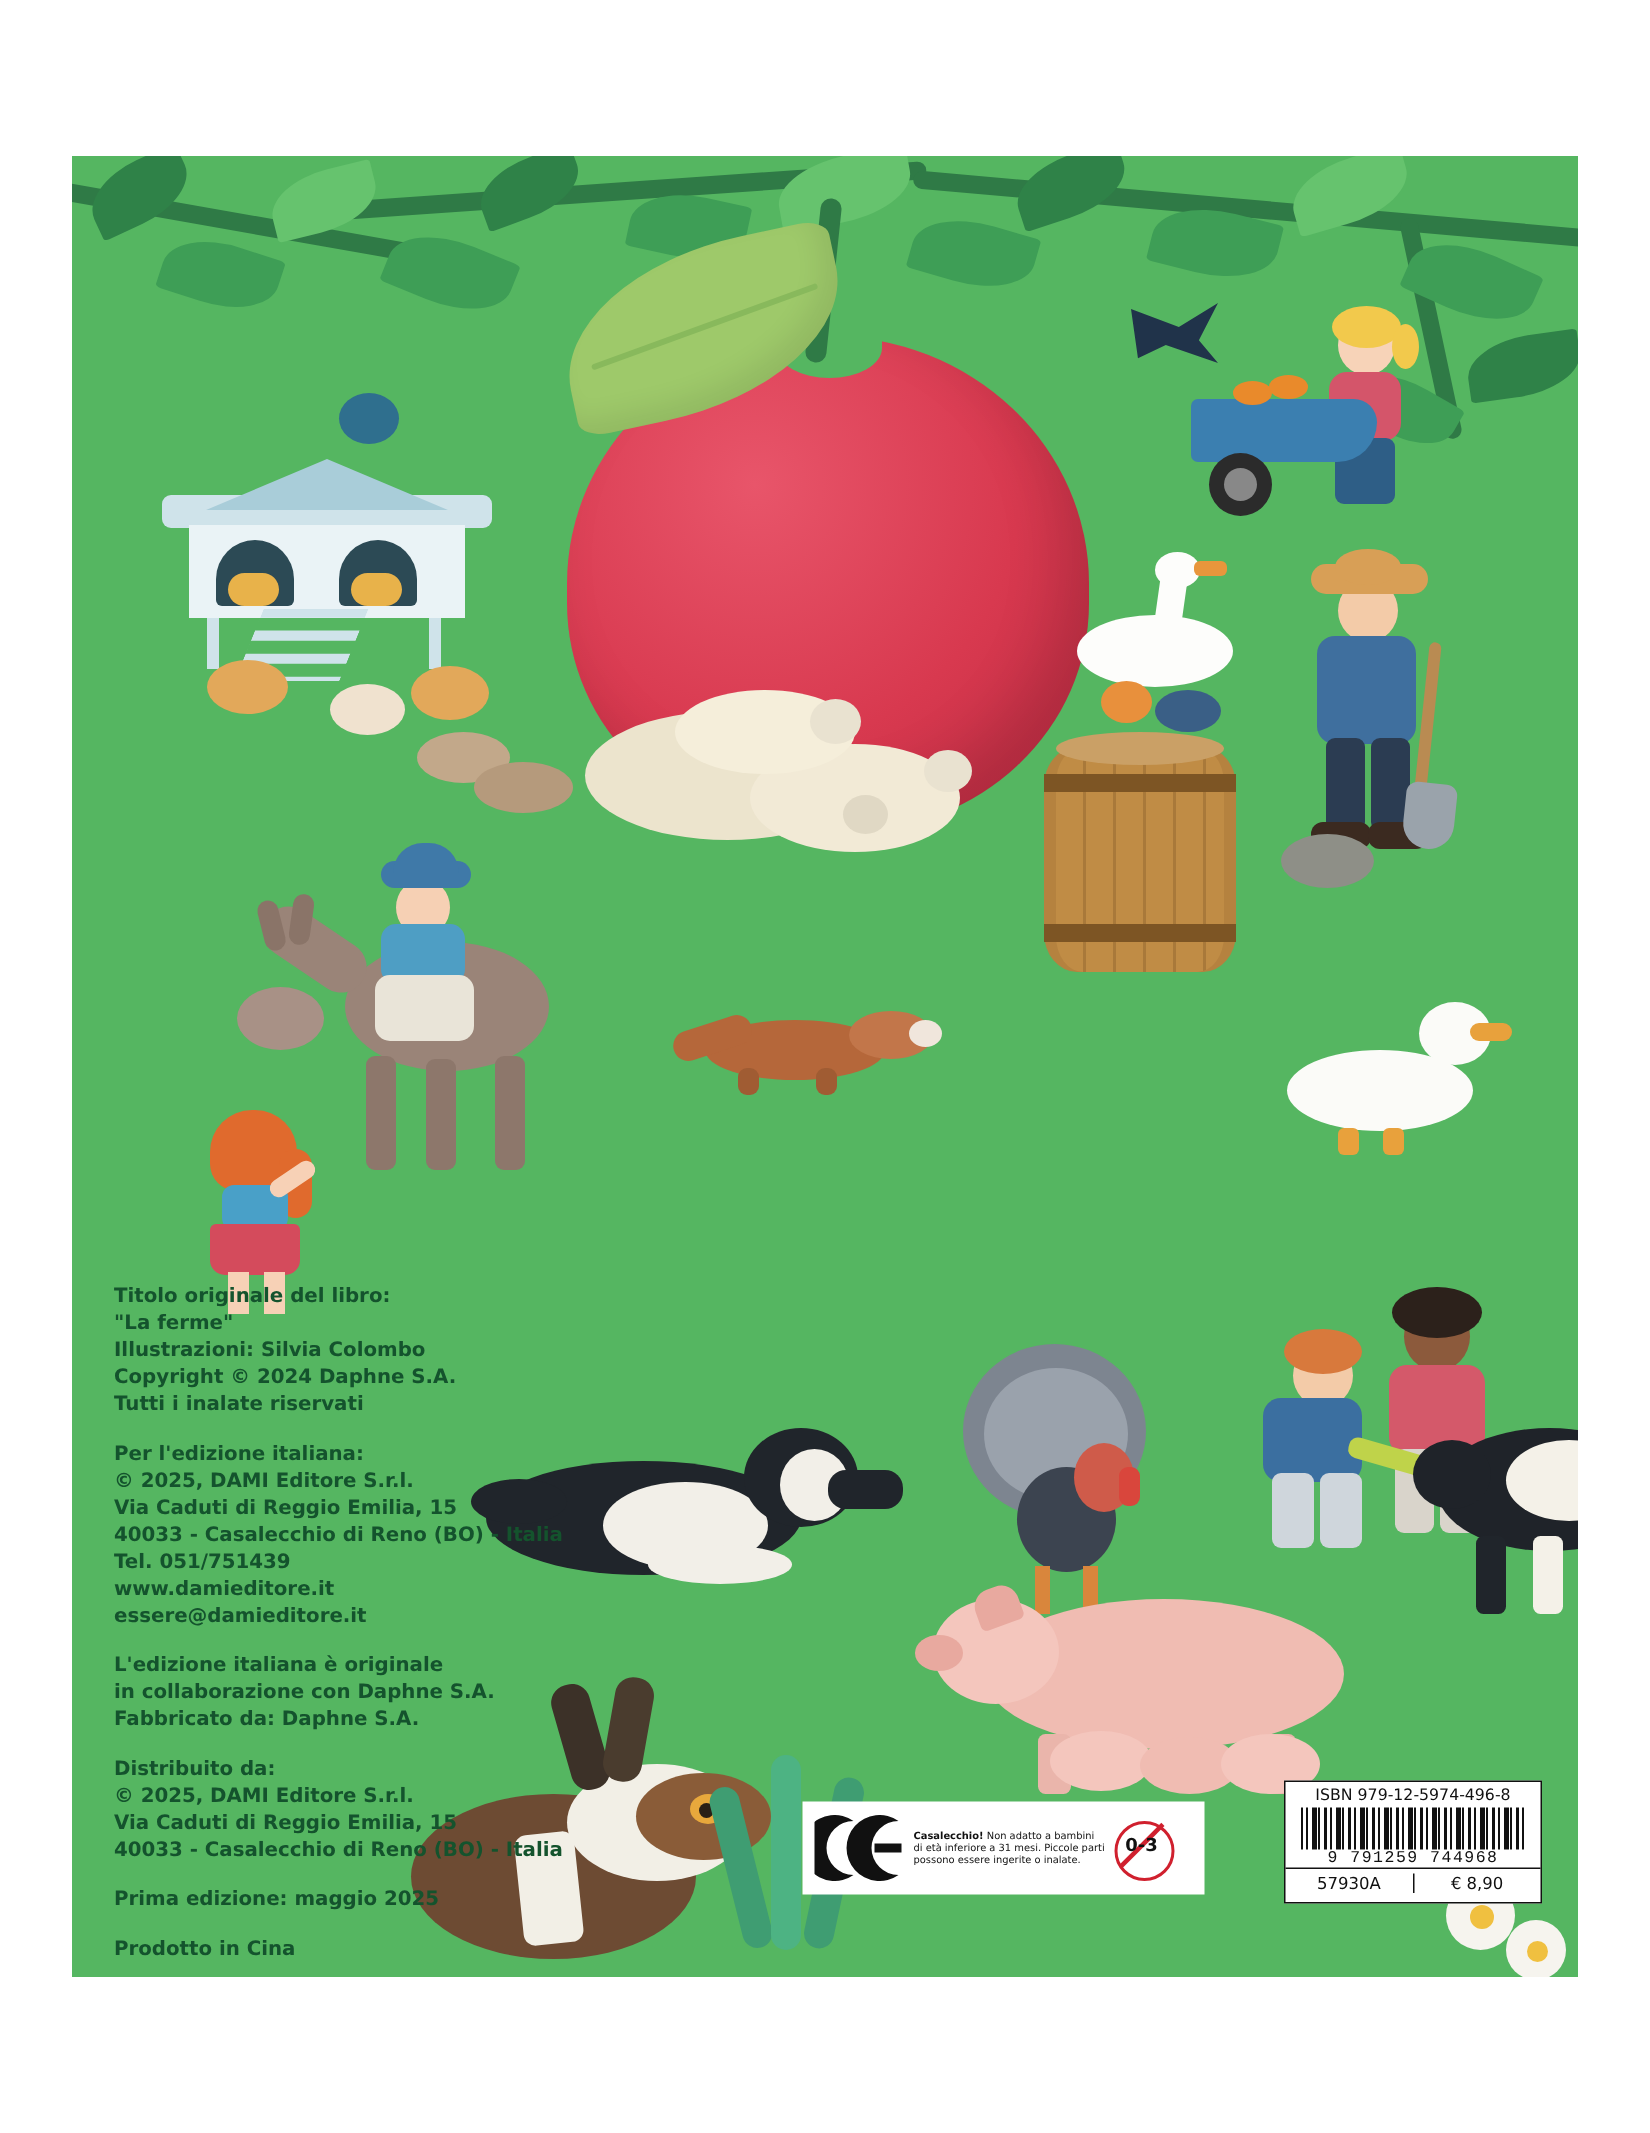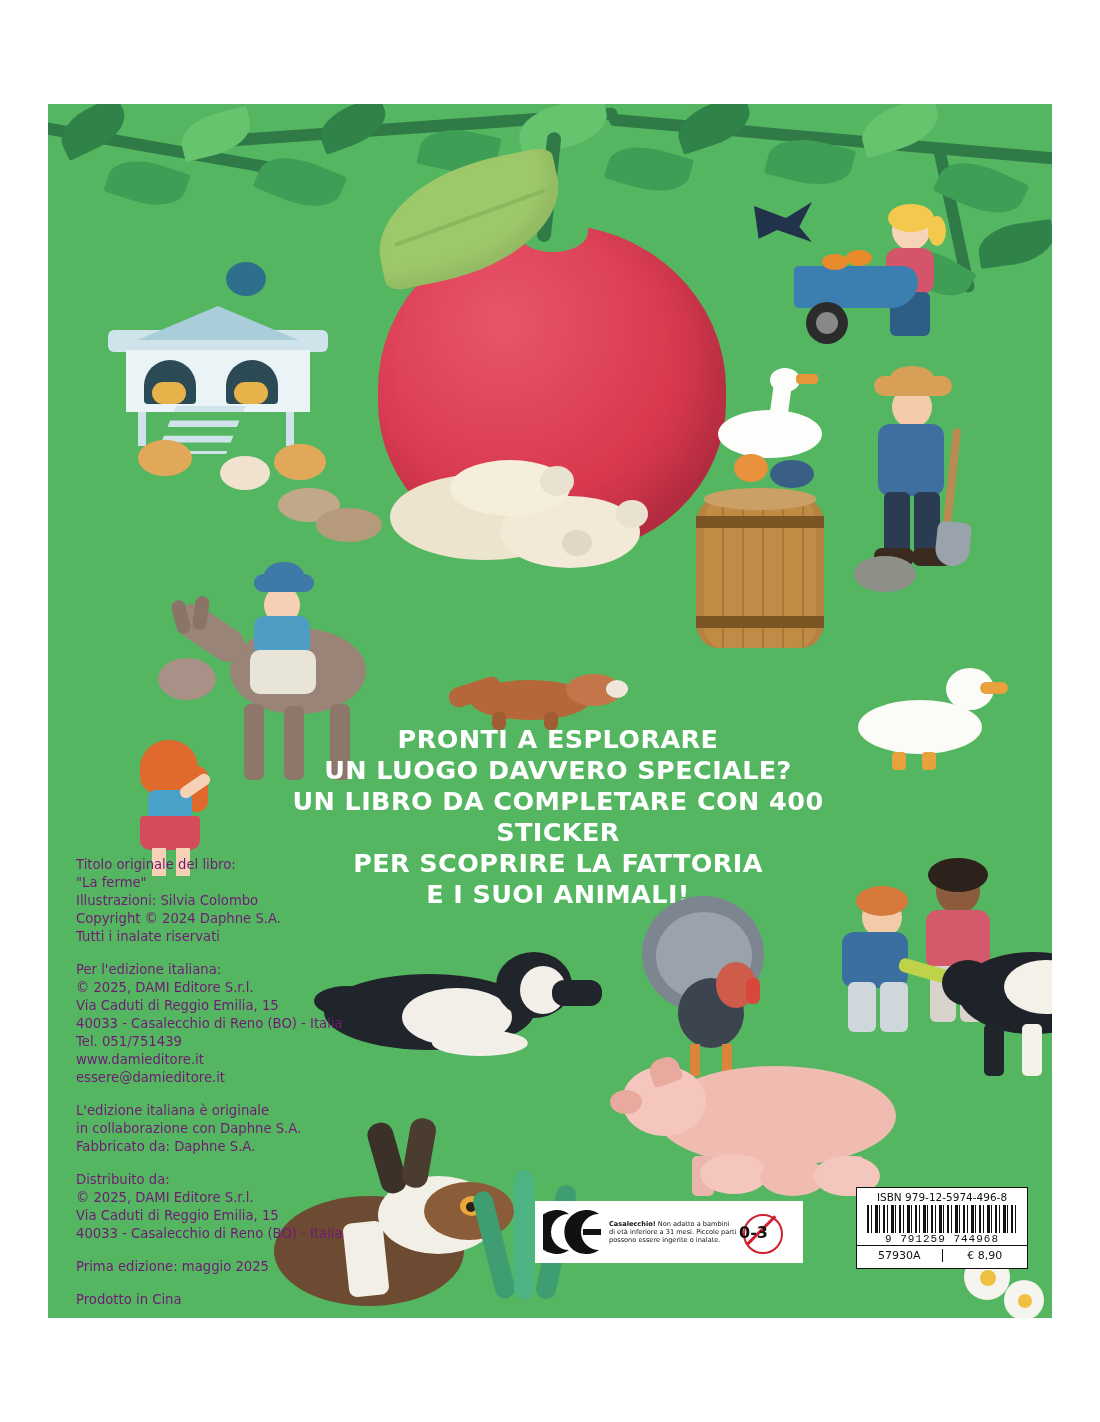--- a/index.html
+++ b/index.html
@@ -118,24 +118,25 @@
     font-family: "DejaVu Sans", sans-serif;
     text-transform: uppercase;
   }
 
   
   .colophon {
     position: absolute;
     left: 28px;
     top: 752px;
     width: 320px;
-    color: #701a75;
+    color: #14532d;
     font-size: 13.2px;
     line-height: 18px;
     font-family: "DejaVu Sans", sans-serif;
+    font-weight: bold;
   }
   .colophon .blk { margin-bottom: 15px; }
   .colophon .line { white-space: nowrap; }
 
   
   .legalbar {
     position: absolute;
     left: 487px;
     top: 1097px;
     width: 268px;
@@ -178,21 +179,22 @@
     position: absolute;
     left: 2px; top: 19px;
     width: 40px; height: 2.6px;
     background: #d0202e;
     transform: rotate(-45deg);
   }
   .age-label {
     position: absolute;
     left: 0; top: 13px;
     width: 44px;
-    font-size: 16px;
+    text-align: center;
+    font-size: 12px;
     font-weight: bold;
     color: #111;
     font-family: "DejaVu Sans", sans-serif;
   }
 
   
   .isbnbox {
     position: absolute;
     left: 808px;
     top: 1083px;
@@ -391,27 +393,20 @@
   </div>
 
   <div class="ill" style="left:810px;top:560px;width:150px;height:110px;">
     <div class="oval" style="position:absolute;left:0px;top:36px;width:124px;height:54px;background:#fbfbf8;"></div>
     <div class="oval" style="position:absolute;left:88px;top:4px;width:48px;height:42px;background:#fbfbf8;"></div>
     <div style="position:absolute;left:122px;top:18px;width:28px;height:12px;background:#e8a13c;border-radius:6px;"></div>
     <div style="position:absolute;left:34px;top:88px;width:14px;height:18px;background:#e8a13c;border-radius:4px;"></div>
     <div style="position:absolute;left:64px;top:88px;width:14px;height:18px;background:#e8a13c;border-radius:4px;"></div>
   </div>
 
-  <div class="tagline">
-    <div>PRONTI A ESPLORARE</div>
-    <div>UN LUOGO DAVVERO SPECIALE?</div>
-    <div>UN LIBRO DA COMPLETARE CON 400 STICKER</div>
-    <div>PER SCOPRIRE LA FATTORIA</div>
-    <div>E I SUOI ANIMALI!</div>
-  </div>
 
   <div class="ill" style="left:266px;top:822px;width:290px;height:140px;">
     <div class="oval" style="position:absolute;left:10px;top:48px;width:210px;height:76px;background:#20252b;"></div>
     <div class="oval" style="position:absolute;left:88px;top:62px;width:110px;height:58px;background:#f2efe8;"></div>
     <div class="oval" style="position:absolute;left:182px;top:26px;width:76px;height:66px;background:#20252b;"></div>
     <div class="oval" style="position:absolute;left:206px;top:40px;width:46px;height:48px;background:#f2efe8;"></div>
     <div style="position:absolute;left:238px;top:54px;width:50px;height:26px;background:#20252b;border-radius:12px;"></div>
     <div class="oval" style="position:absolute;left:0px;top:60px;width:64px;height:30px;background:#20252b;"></div>
     <div class="oval" style="position:absolute;left:118px;top:104px;width:96px;height:26px;background:#f2efe8;"></div>
   </div>

